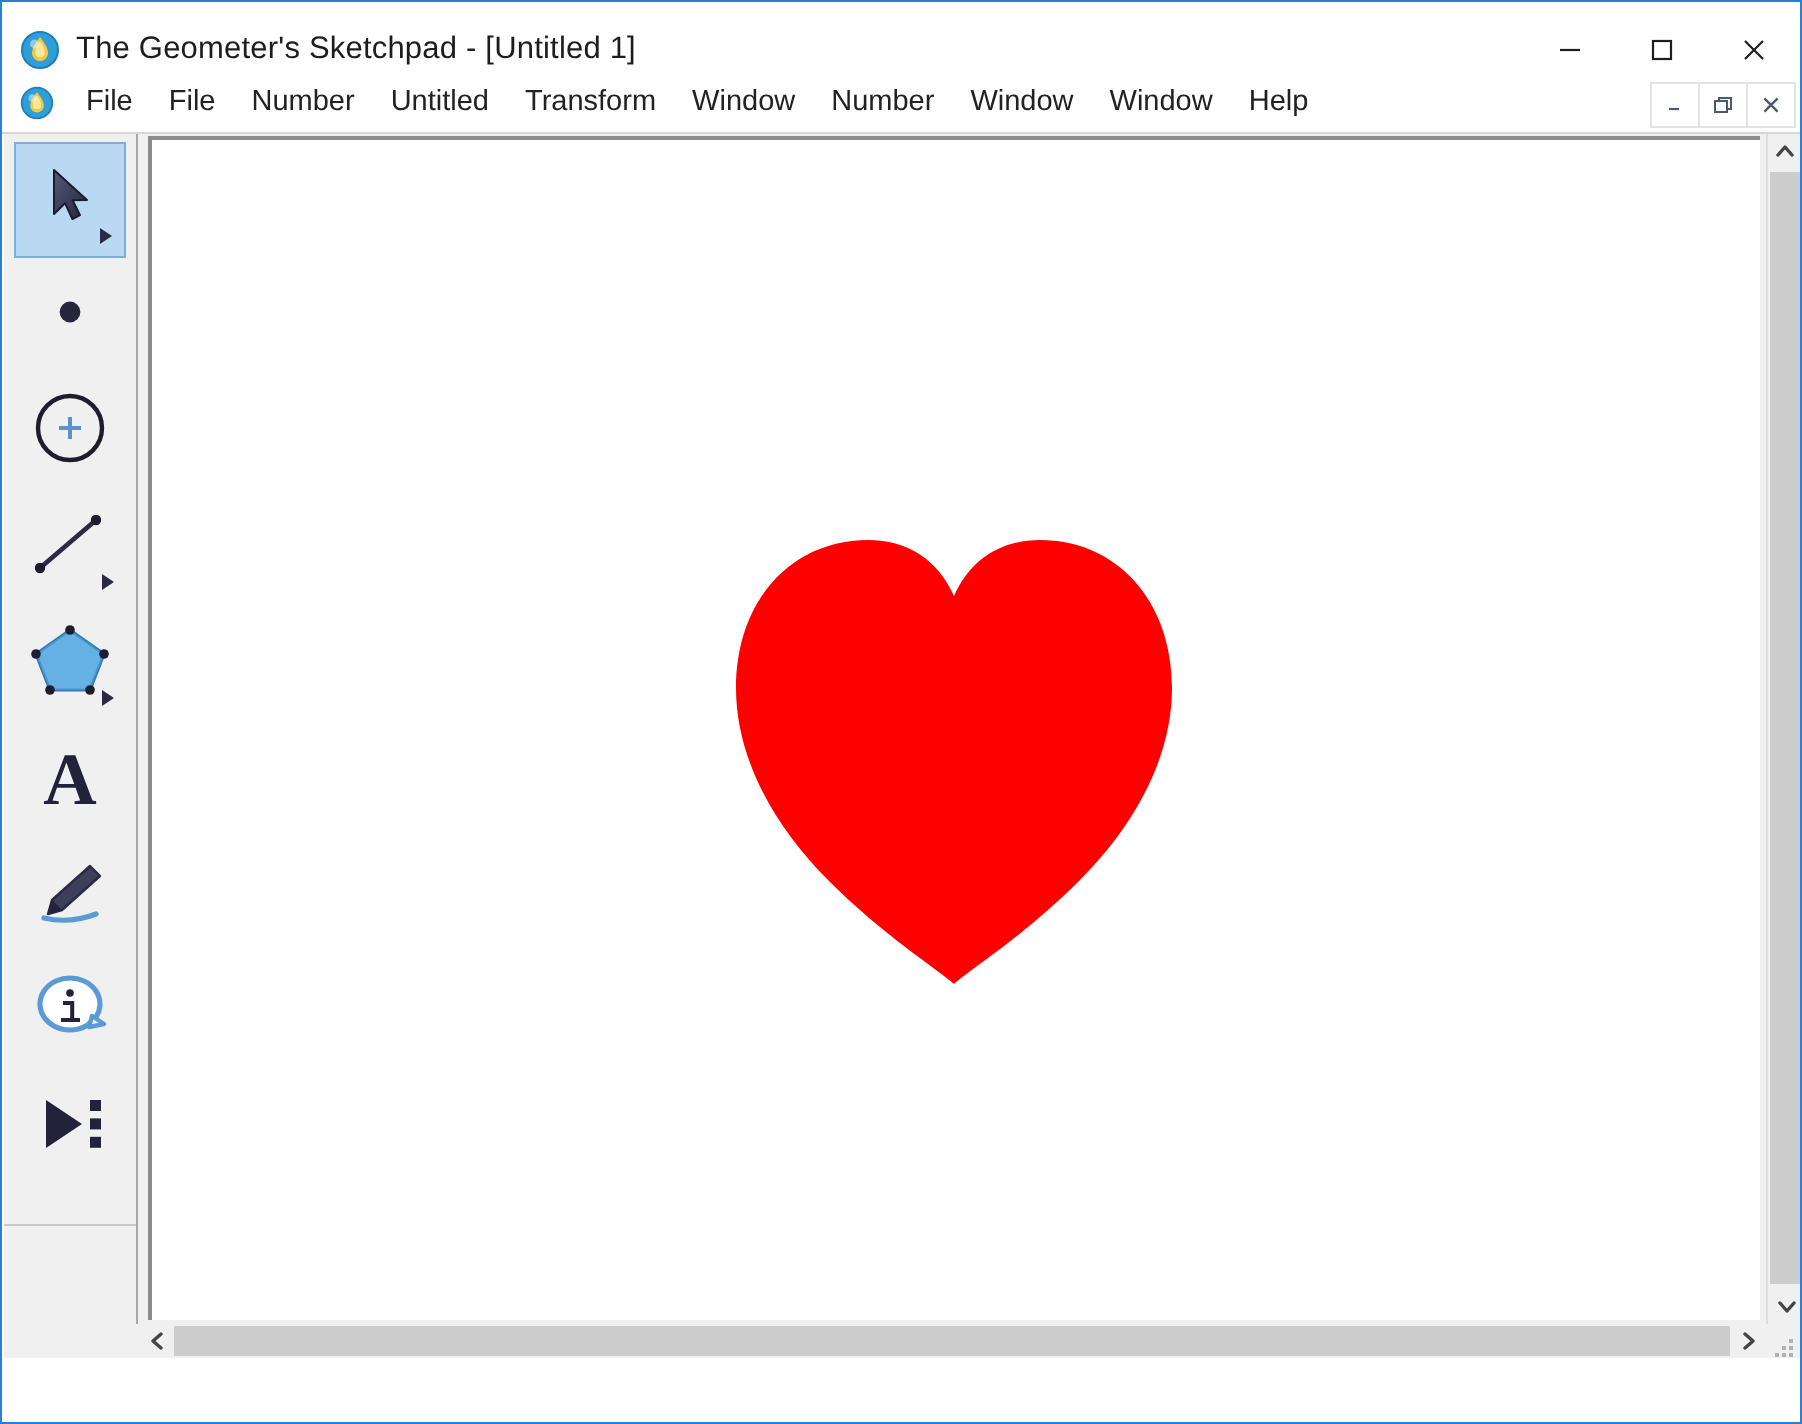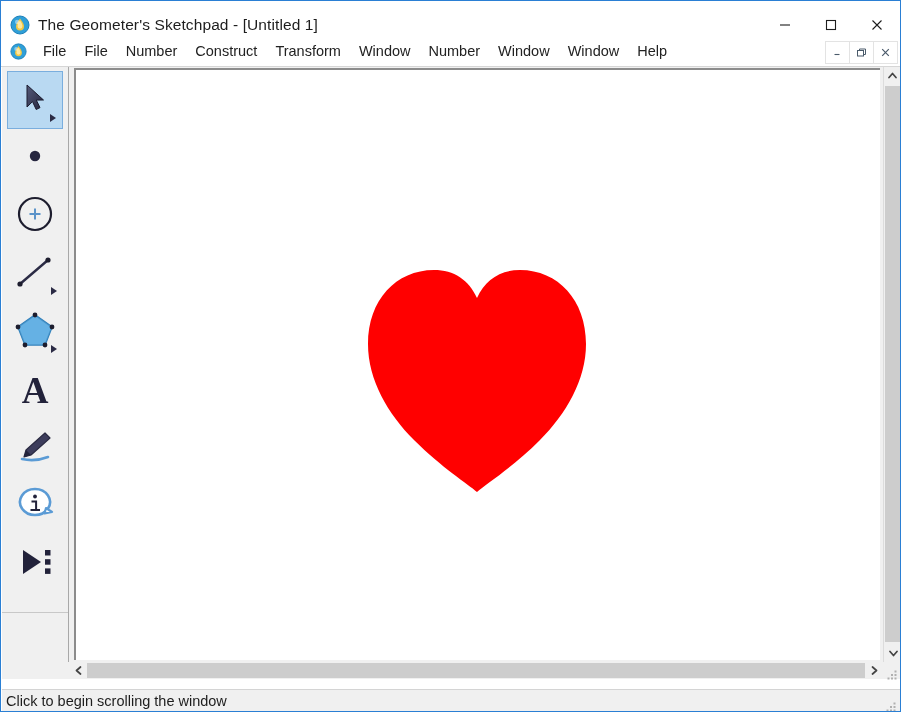--- a/index.html
+++ b/index.html
@@ -319,21 +319,21 @@
         <circle cx="10" cy="10" r="9" fill="none" stroke="#1b7fb8" stroke-width="1"></circle>
         <path d="M10 3.5 C7 7.5 6 9.5 6 11.6 a4 4 0 0 0 8 0 C14 9.5 13 7.5 10 3.5 Z" fill="#f5c842"></path>
         <path d="M10 5.5 C8.2 8.2 7.6 9.7 7.6 11.3 a2.4 2.4 0 0 0 4.8 0 C12.4 9.7 11.8 8.2 10 5.5 Z" fill="#fde8a0"></path>
         <circle cx="7.2" cy="7" r="2.2" fill="#ffffff" opacity="0.45"></circle>
       </svg>
     </div>
 
     <div class="menu-item">File</div>
     <div class="menu-item">File</div>
     <div class="menu-item">Number</div>
-    <div class="menu-item">Construct</div>
+    <div class="menu-item">Untitled</div>
     <div class="menu-item">Transform</div>
     <div class="menu-item">Window</div>
     <div class="menu-item">Number</div>
     <div class="menu-item">Window</div>
     <div class="menu-item">Window</div>
     <div class="menu-item">Help</div>
 
     <div id="mdi-controls">
       <div class="mdi-btn">
         <svg width="11" height="11" viewBox="0 0 11 11">
@@ -509,27 +509,14 @@
         <rect x="7.5" y="1.5" width="2" height="2" fill="#b0b0b0"></rect>
         <rect x="4" y="5" width="2" height="2" fill="#b0b0b0"></rect>
         <rect x="7.5" y="5" width="2" height="2" fill="#b0b0b0"></rect>
         <rect x="0.5" y="8.5" width="2" height="2" fill="#b0b0b0"></rect>
         <rect x="4" y="8.5" width="2" height="2" fill="#b0b0b0"></rect>
         <rect x="7.5" y="8.5" width="2" height="2" fill="#b0b0b0"></rect>
       </svg>
     </div>
   </div>
 
-  <div id="statusbar">
-    <div id="status-text">Click to begin scrolling the window</div>
-    <div id="status-grip">
-      <svg width="11" height="11" viewBox="0 0 11 11">
-        <rect x="7.5" y="1.5" width="2" height="2" fill="#b0b0b0"></rect>
-        <rect x="4" y="5" width="2" height="2" fill="#b0b0b0"></rect>
-        <rect x="7.5" y="5" width="2" height="2" fill="#b0b0b0"></rect>
-        <rect x="0.5" y="8.5" width="2" height="2" fill="#b0b0b0"></rect>
-        <rect x="4" y="8.5" width="2" height="2" fill="#b0b0b0"></rect>
-        <rect x="7.5" y="8.5" width="2" height="2" fill="#b0b0b0"></rect>
-      </svg>
-    </div>
-  </div>
 
 </div>
 
 </body></html>

